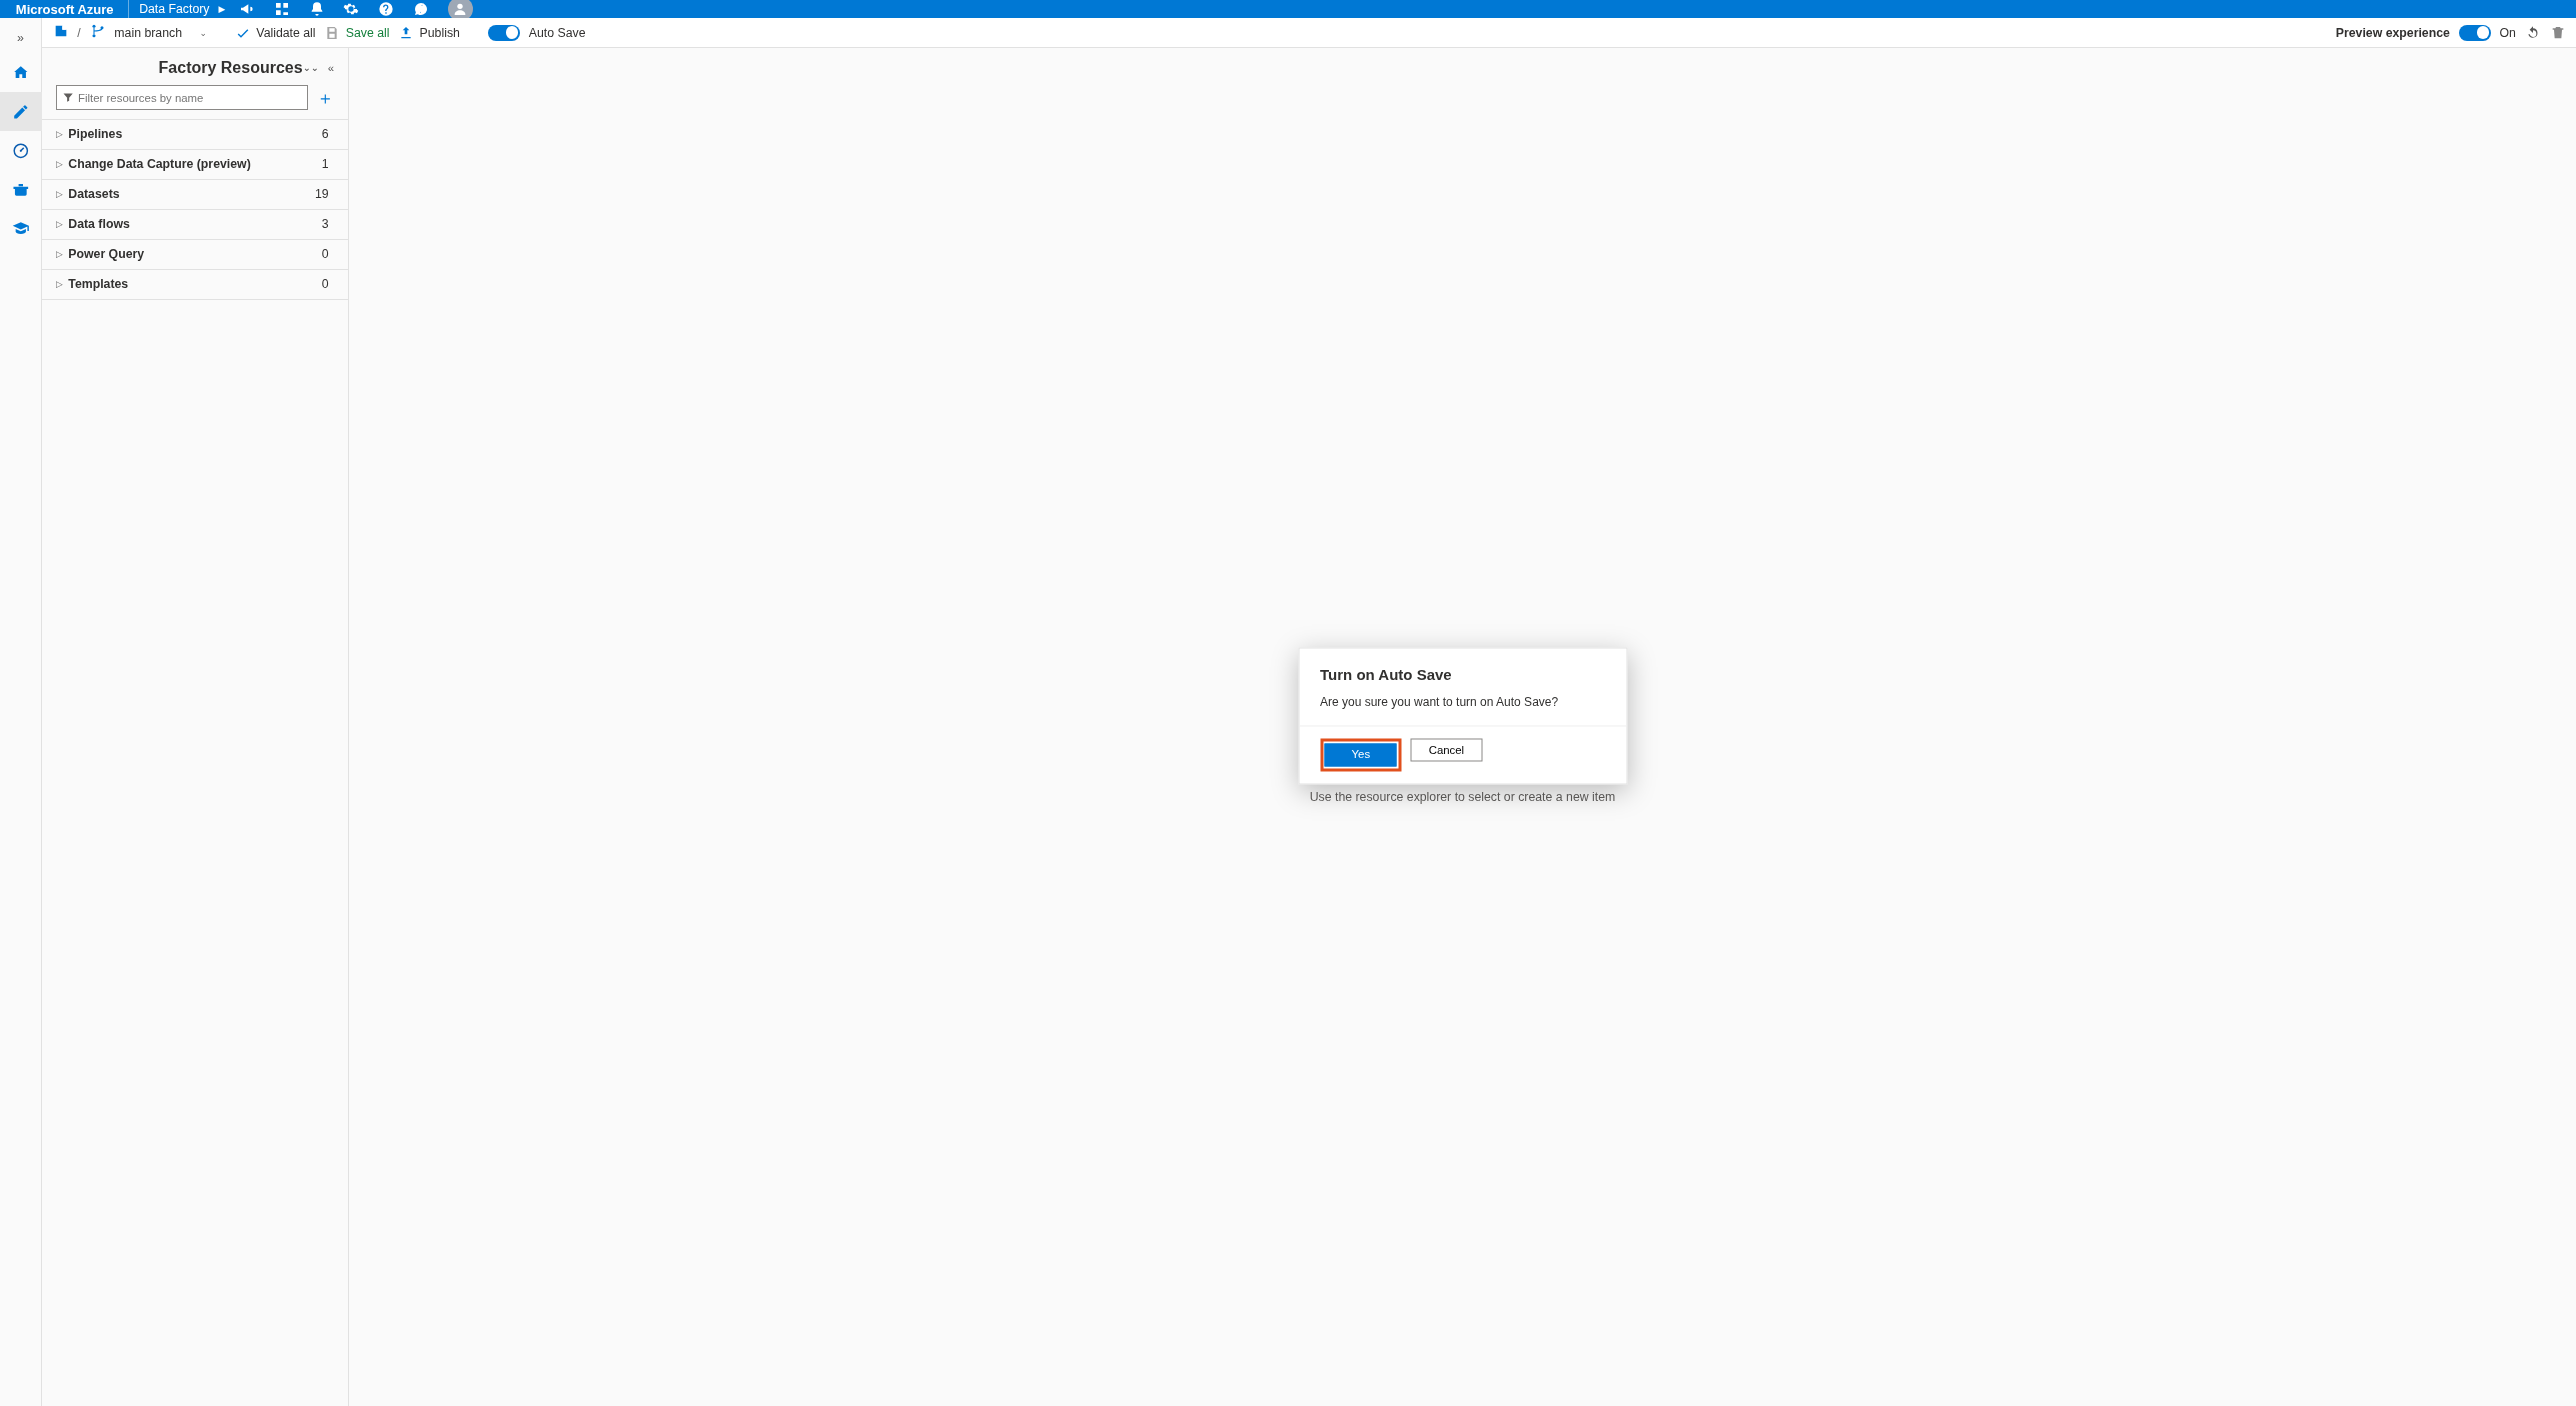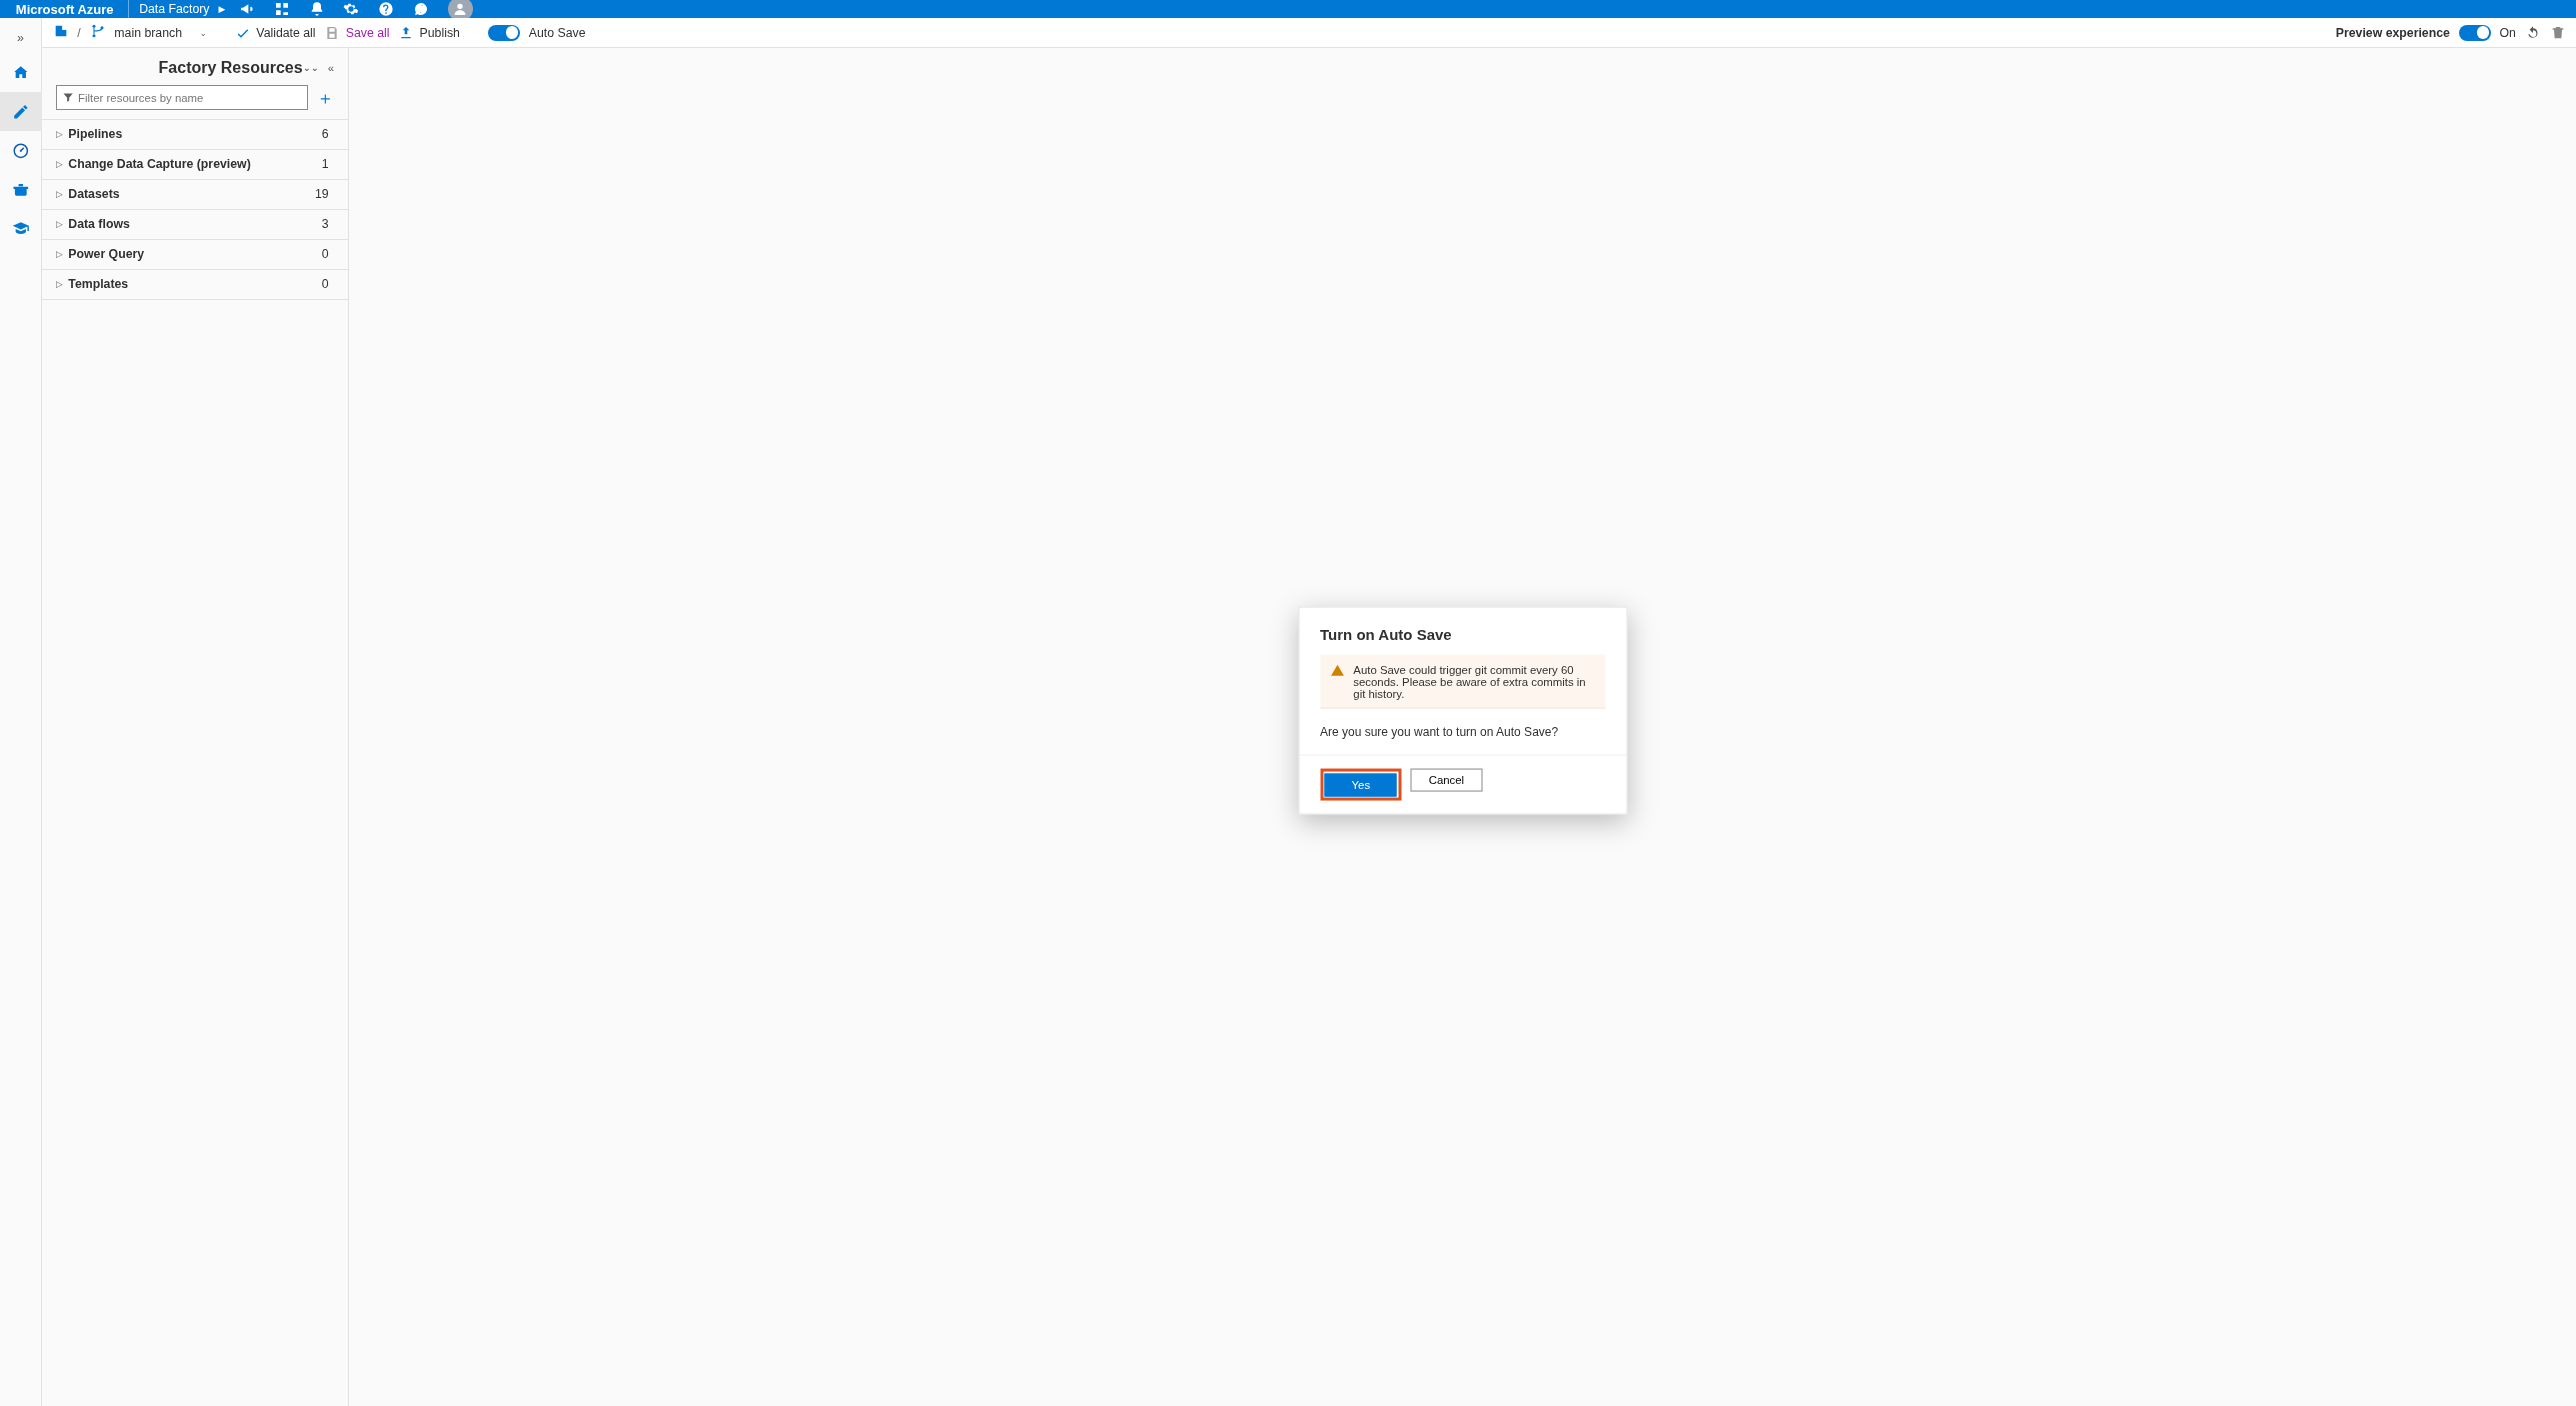--- a/index.html
+++ b/index.html
@@ -51,21 +51,21 @@
 
 .right-area { flex:1; display:flex; flex-direction:column; min-width:0; }
 
 
 .toolbar {
   height:30px; border-bottom:0.9px solid #e1e1e1; display:flex; align-items:center;
   padding: 0 10.5px; gap: 8.8px; font-size:12.3px; color:#323130; background:#fff;
 }
 .toolbar .sep { color:#666; }
 .toolbar .tbtn { display:flex; align-items:center; gap:5.3px; cursor:pointer; }
-.toolbar .disabled { color:#a21caf; }
+.toolbar .disabled { color:#15803d; }
 .toolbar .spacer { flex:1; }
 .toggle {
   width:32px; height:16px; border-radius:8.8px; background:#0078d4; position:relative; cursor:pointer;
 }
 .toggle::after {
   content:""; position:absolute; right:1.8px; top:1.8px; width:12.3px; height:12.3px; border-radius:50%; background:#fff;
 }
 
 
 .workspace { flex:1; display:flex; min-height:0; background:#fafafa; }
@@ -343,28 +343,20 @@
           </div>
           <h3>
             <span style="visibility:hidden">Open an </span><span>item</span>
           </h3>
           <p>Use the resource explorer to select or create a new item</p>
         </div>
 
         <div class="modal">
           <div class="modal-body">
             <h4>Turn on Auto Save</h4>
-            <div class="warnbox">
-              <span class="warn-icon">
-                <svg width="14" height="14" viewBox="0 0 24 24" fill="#d18100">
-                    <path d="M12 2L1 21h22L12 2zm1 14h-2v2h2v-2zm0-7h-2v5h2V9z"></path>
-                  </svg>
-              </span>
-              <span>Auto Save could trigger git commit every 60 seconds. Please be aware of extra commits in git history.</span>
-            </div>
             <div class="question">Are you sure you want to turn on Auto Save?</div>
           </div>
           <div class="modal-footer">
             <span class="highlight-ring">
               <button class="btn primary">Yes</button>
             </span>
             <button class="btn">Cancel</button>
           </div>
         </div>
 

